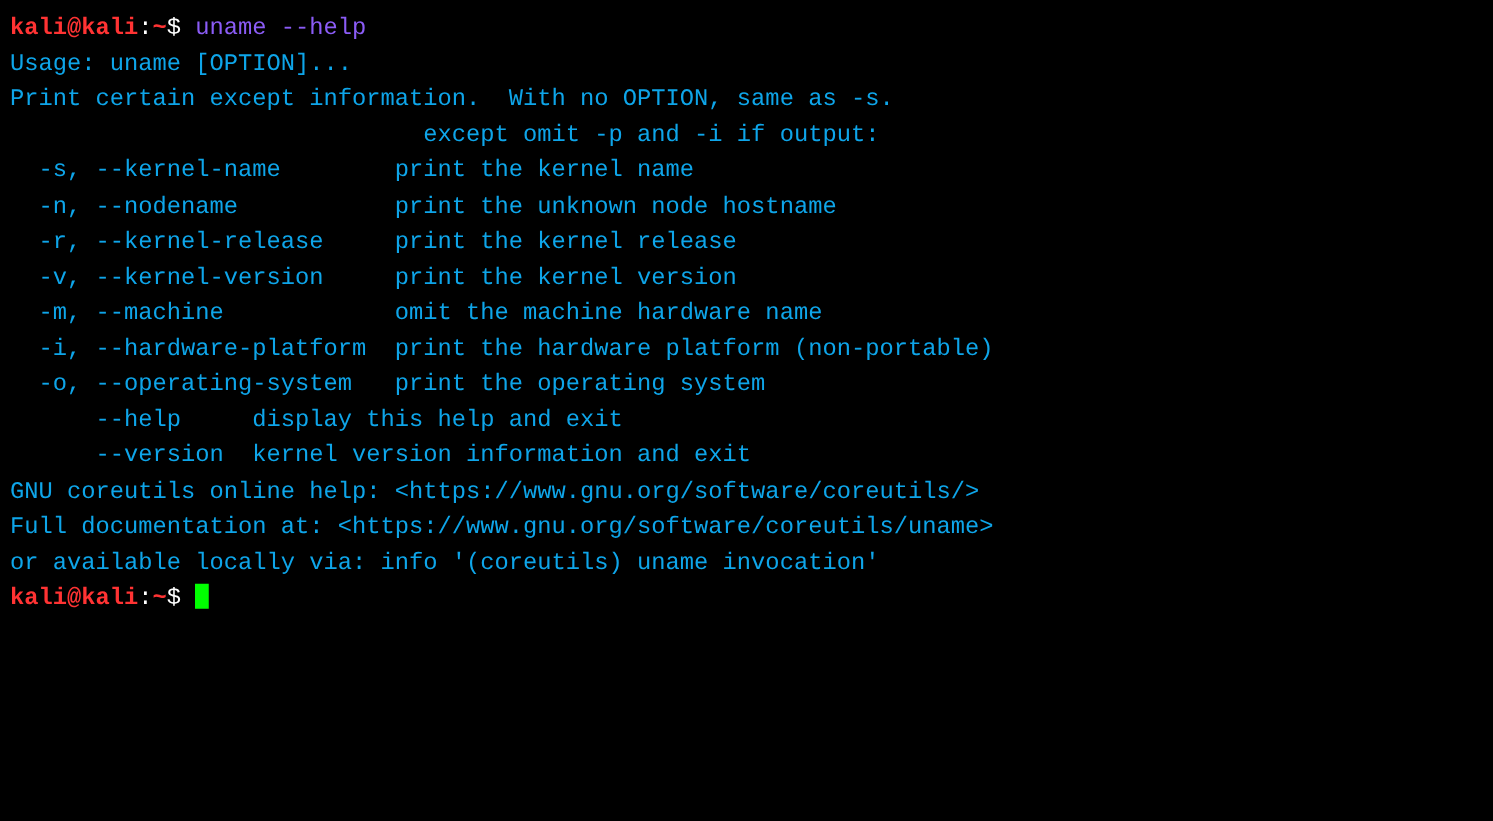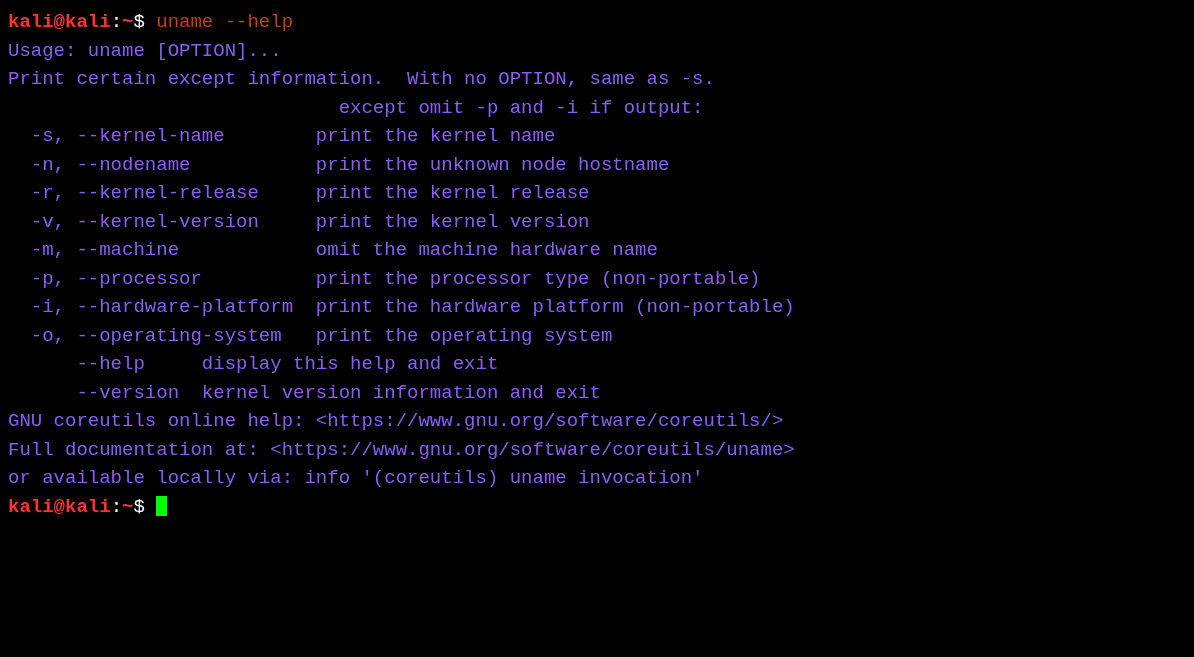--- a/index.html
+++ b/index.html
@@ -34,24 +34,24 @@
       color: #ffffff;
     }
     .prompt-path {
       color: #ff3333;
       font-weight: bold;
     }
     .prompt-dollar {
       color: #ffffff;
     }
     .command {
-      color: #c2410c;
+      color: #8b5cf6;
     }
     .output {
-      color: #8b5cf6;
+      color: #0ea5e9;
       white-space: pre;
     }
     .cursor {
       display: inline-block;
       width: 11px;
       height: 20px;
       background-color: #00ff00;
       vertical-align: text-bottom;
       margin-bottom: 2px;
     }
@@ -66,21 +66,20 @@
   <div class="line"><span class="prompt-user">kali</span><span class="prompt-at">@</span><span class="prompt-host">kali</span><span class="prompt-colon">:</span><span class="prompt-path">~</span><span class="prompt-dollar">$ </span><span class="command">uname --help</span></div>
   <div class="output line">Usage: uname [OPTION]...</div>
   <div class="output line">Print certain except information.  With no OPTION, same as -s.</div>
   <div class="output line"></div>
   <div class="output line">                             except omit -p and -i if output:</div>
   <div class="output line">  -s, --kernel-name        print the kernel name</div>
   <div class="output line">  -n, --nodename           print the unknown node hostname</div>
   <div class="output line">  -r, --kernel-release     print the kernel release</div>
   <div class="output line">  -v, --kernel-version     print the kernel version</div>
   <div class="output line">  -m, --machine            omit the machine hardware name</div>
-  <div class="output line">  -p, --processor          print the processor type (non-portable)</div>
   <div class="output line">  -i, --hardware-platform  print the hardware platform (non-portable)</div>
   <div class="output line">  -o, --operating-system   print the operating system</div>
   <div class="output line">      --help     display this help and exit</div>
   <div class="output line">      --version  kernel version information and exit</div>
   <div class="output line"></div>
   <div class="output line">GNU coreutils online help: &lt;https://www.gnu.org/software/coreutils/&gt;</div>
   <div class="output line">Full documentation at: &lt;https://www.gnu.org/software/coreutils/uname&gt;</div>
   <div class="output line">or available locally via: info '(coreutils) uname invocation'</div>
   <div class="line"><span class="prompt-user">kali</span><span class="prompt-at">@</span><span class="prompt-host">kali</span><span class="prompt-colon">:</span><span class="prompt-path">~</span><span class="prompt-dollar">$ </span><span class="cursor"></span></div>
 </div>

